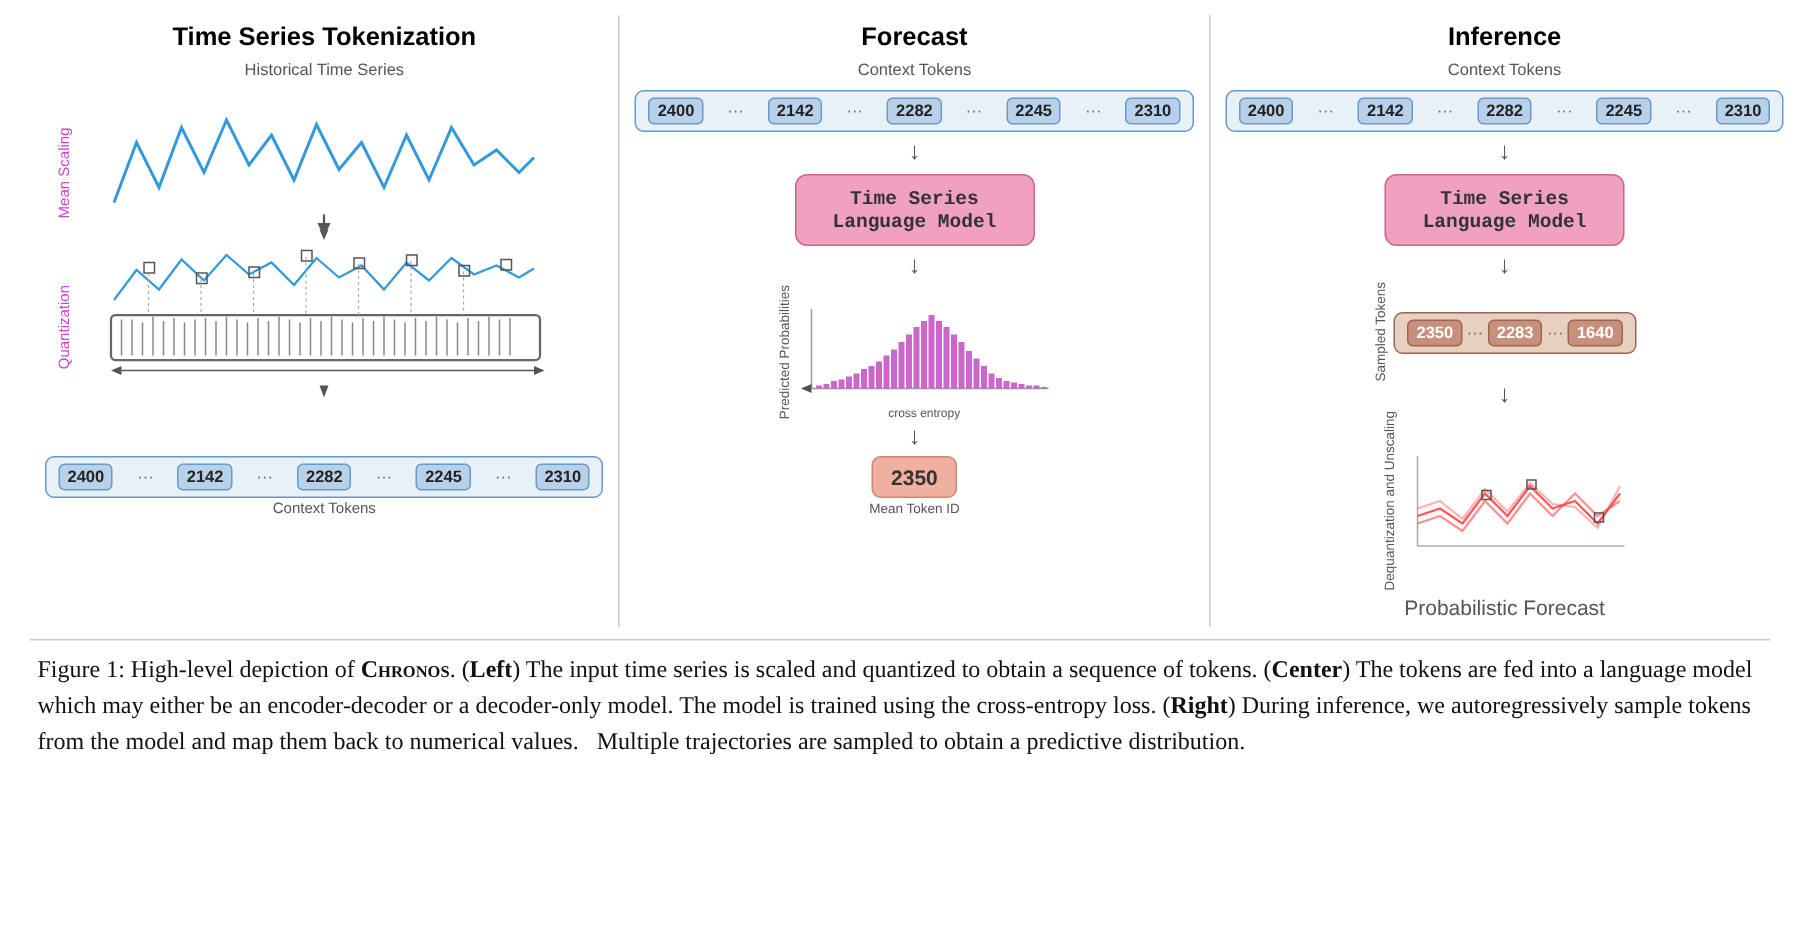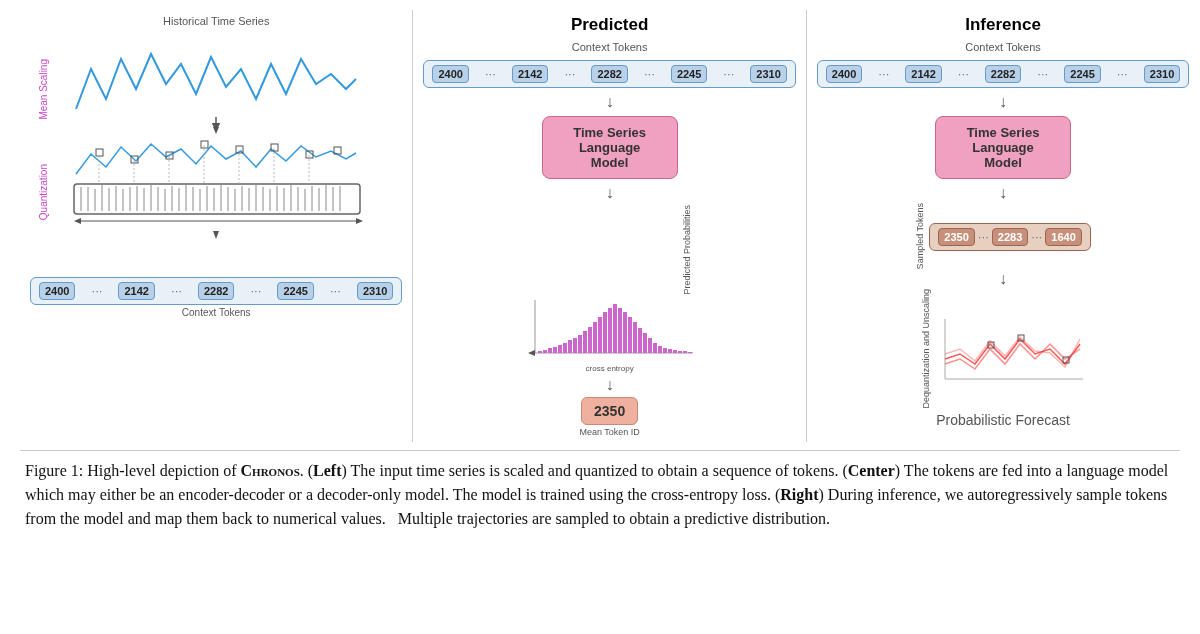--- a/index.html
+++ b/index.html
@@ -101,26 +101,26 @@
       color: #555;
       font-family: Arial, sans-serif;
       margin-bottom: 3px;
     }
     .model-box {
       background: #f0a0c0;
       border: 1.5px solid #cc6688;
       border-radius: 8px;
       padding: 8px 20px;
       text-align: center;
-      font-family: Liberation Sans, sans-serif;
+      font-family: Liberation Mono, monospace;
       font-weight: bold;
       font-size: 13px;
       color: #333;
       margin: 4px 0;
-      width: 136px;
+      width: 160px;
     }
     .arrow-down {
       text-align: center;
       font-size: 16px;
       color: #555;
       line-height: 1;
       margin: 2px 0;
     }
     .next-token-box {
       background: #f0b0a0;
@@ -185,20 +185,21 @@
       font-weight: bold;
     }
   </style>
 </head>
 <body>
 
 <div class="main-container">
   <div class="diagrams-row">
 
     <div class="panel">
+      <div class="panel-title">Time Series Tokenization</div>
 
       <div class="left-panel-content">
         <div class="historical-label">Historical Time Series</div>
 
         <div style="position:relative; width:320px;">
           
           <div style="position:absolute; left:-18px; top:30px; writing-mode:vertical-rl; transform:rotate(180deg); font-size:10px; color:#cc44cc; font-family:Arial,sans-serif; white-space:nowrap;">Mean Scaling</div>
 
           
           <div style="position:absolute; left:-18px; top:135px; writing-mode:vertical-rl; transform:rotate(180deg); font-size:10px; color:#cc44cc; font-family:Arial,sans-serif; white-space:nowrap;">Quantization</div>
@@ -295,21 +296,21 @@
           <div class="token-dots">···</div>
           <div class="token-box">2245</div>
           <div class="token-dots">···</div>
           <div class="token-box">2310</div>
         </div>
         <div class="context-tokens-label">Context Tokens</div>
       </div>
     </div>
 
     <div class="panel">
-      <div class="panel-title">Predicted</div>
+      <div class="panel-title">Forecast</div>
 
       <div class="context-tokens-top">
         <div class="ctx-label">Context Tokens</div>
         <div class="token-row">
           <div class="token-box">2400</div>
           <div class="token-dots">···</div>
           <div class="token-box">2142</div>
           <div class="token-dots">···</div>
           <div class="token-box">2282</div>
           <div class="token-dots">···</div>
@@ -321,21 +322,21 @@
 
       <div class="arrow-down">↓</div>
 
       <div class="model-box">
         <span>Time Series</span><br>
         <span>Language Model</span>
       </div>
 
       <div class="arrow-down">↓</div>
 
-      <div style="display:flex; flex-direction:column; align-items:flex-end; margin:2px 0;">
+      <div style="display:flex; flex-direction:row; align-items:flex-end; margin:2px 0;">
         <div style="writing-mode:vertical-rl; transform:rotate(180deg); font-size:9px; color:#555; font-family:Arial,sans-serif; margin-right:3px; white-space:nowrap;">Predicted Probabilities</div>
         <div style="position:relative;">
           <svg width="170" height="65">
 
             <line x1="10" y1="5" x2="10" y2="58" stroke="#999" stroke-width="1"></line>
             <line x1="10" y1="58" x2="168" y2="58" stroke="#999" stroke-width="1"></line>
 
             <polygon points="10,55 10,61 3,58" fill="#555"></polygon>
 
             <rect x="13" y="56" width="4" height="2" fill="#cc66cc"></rect>

